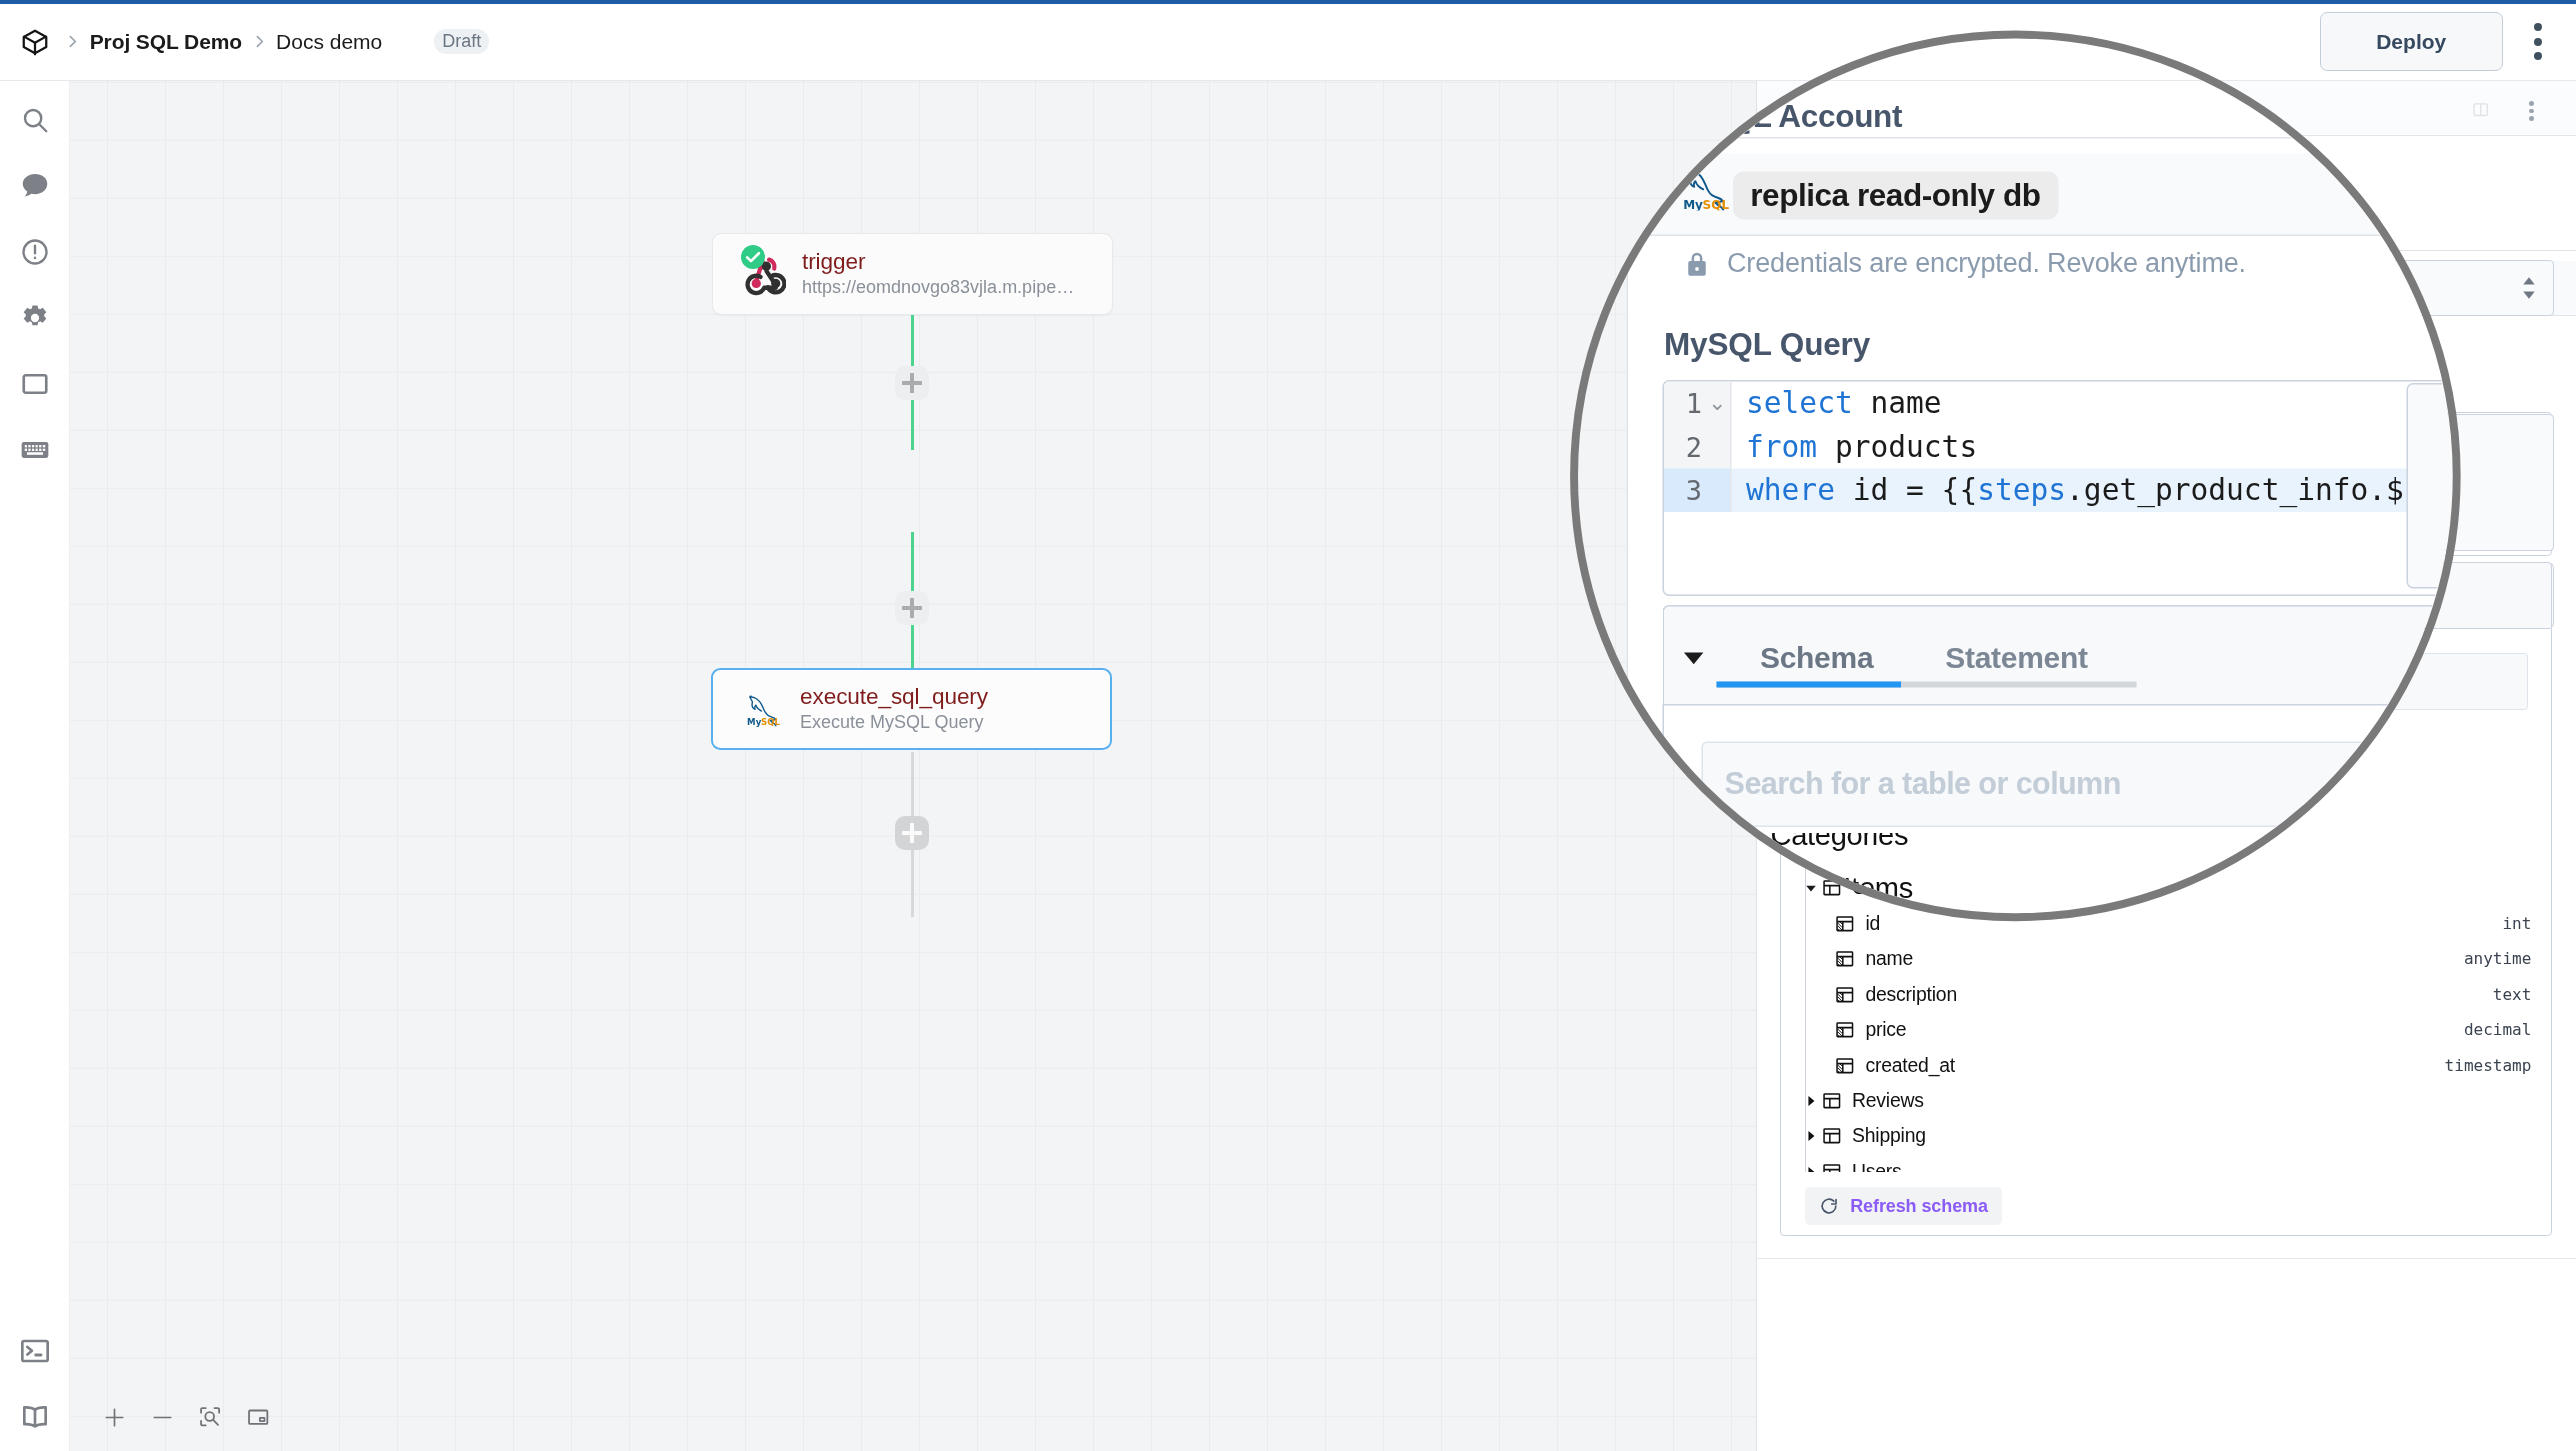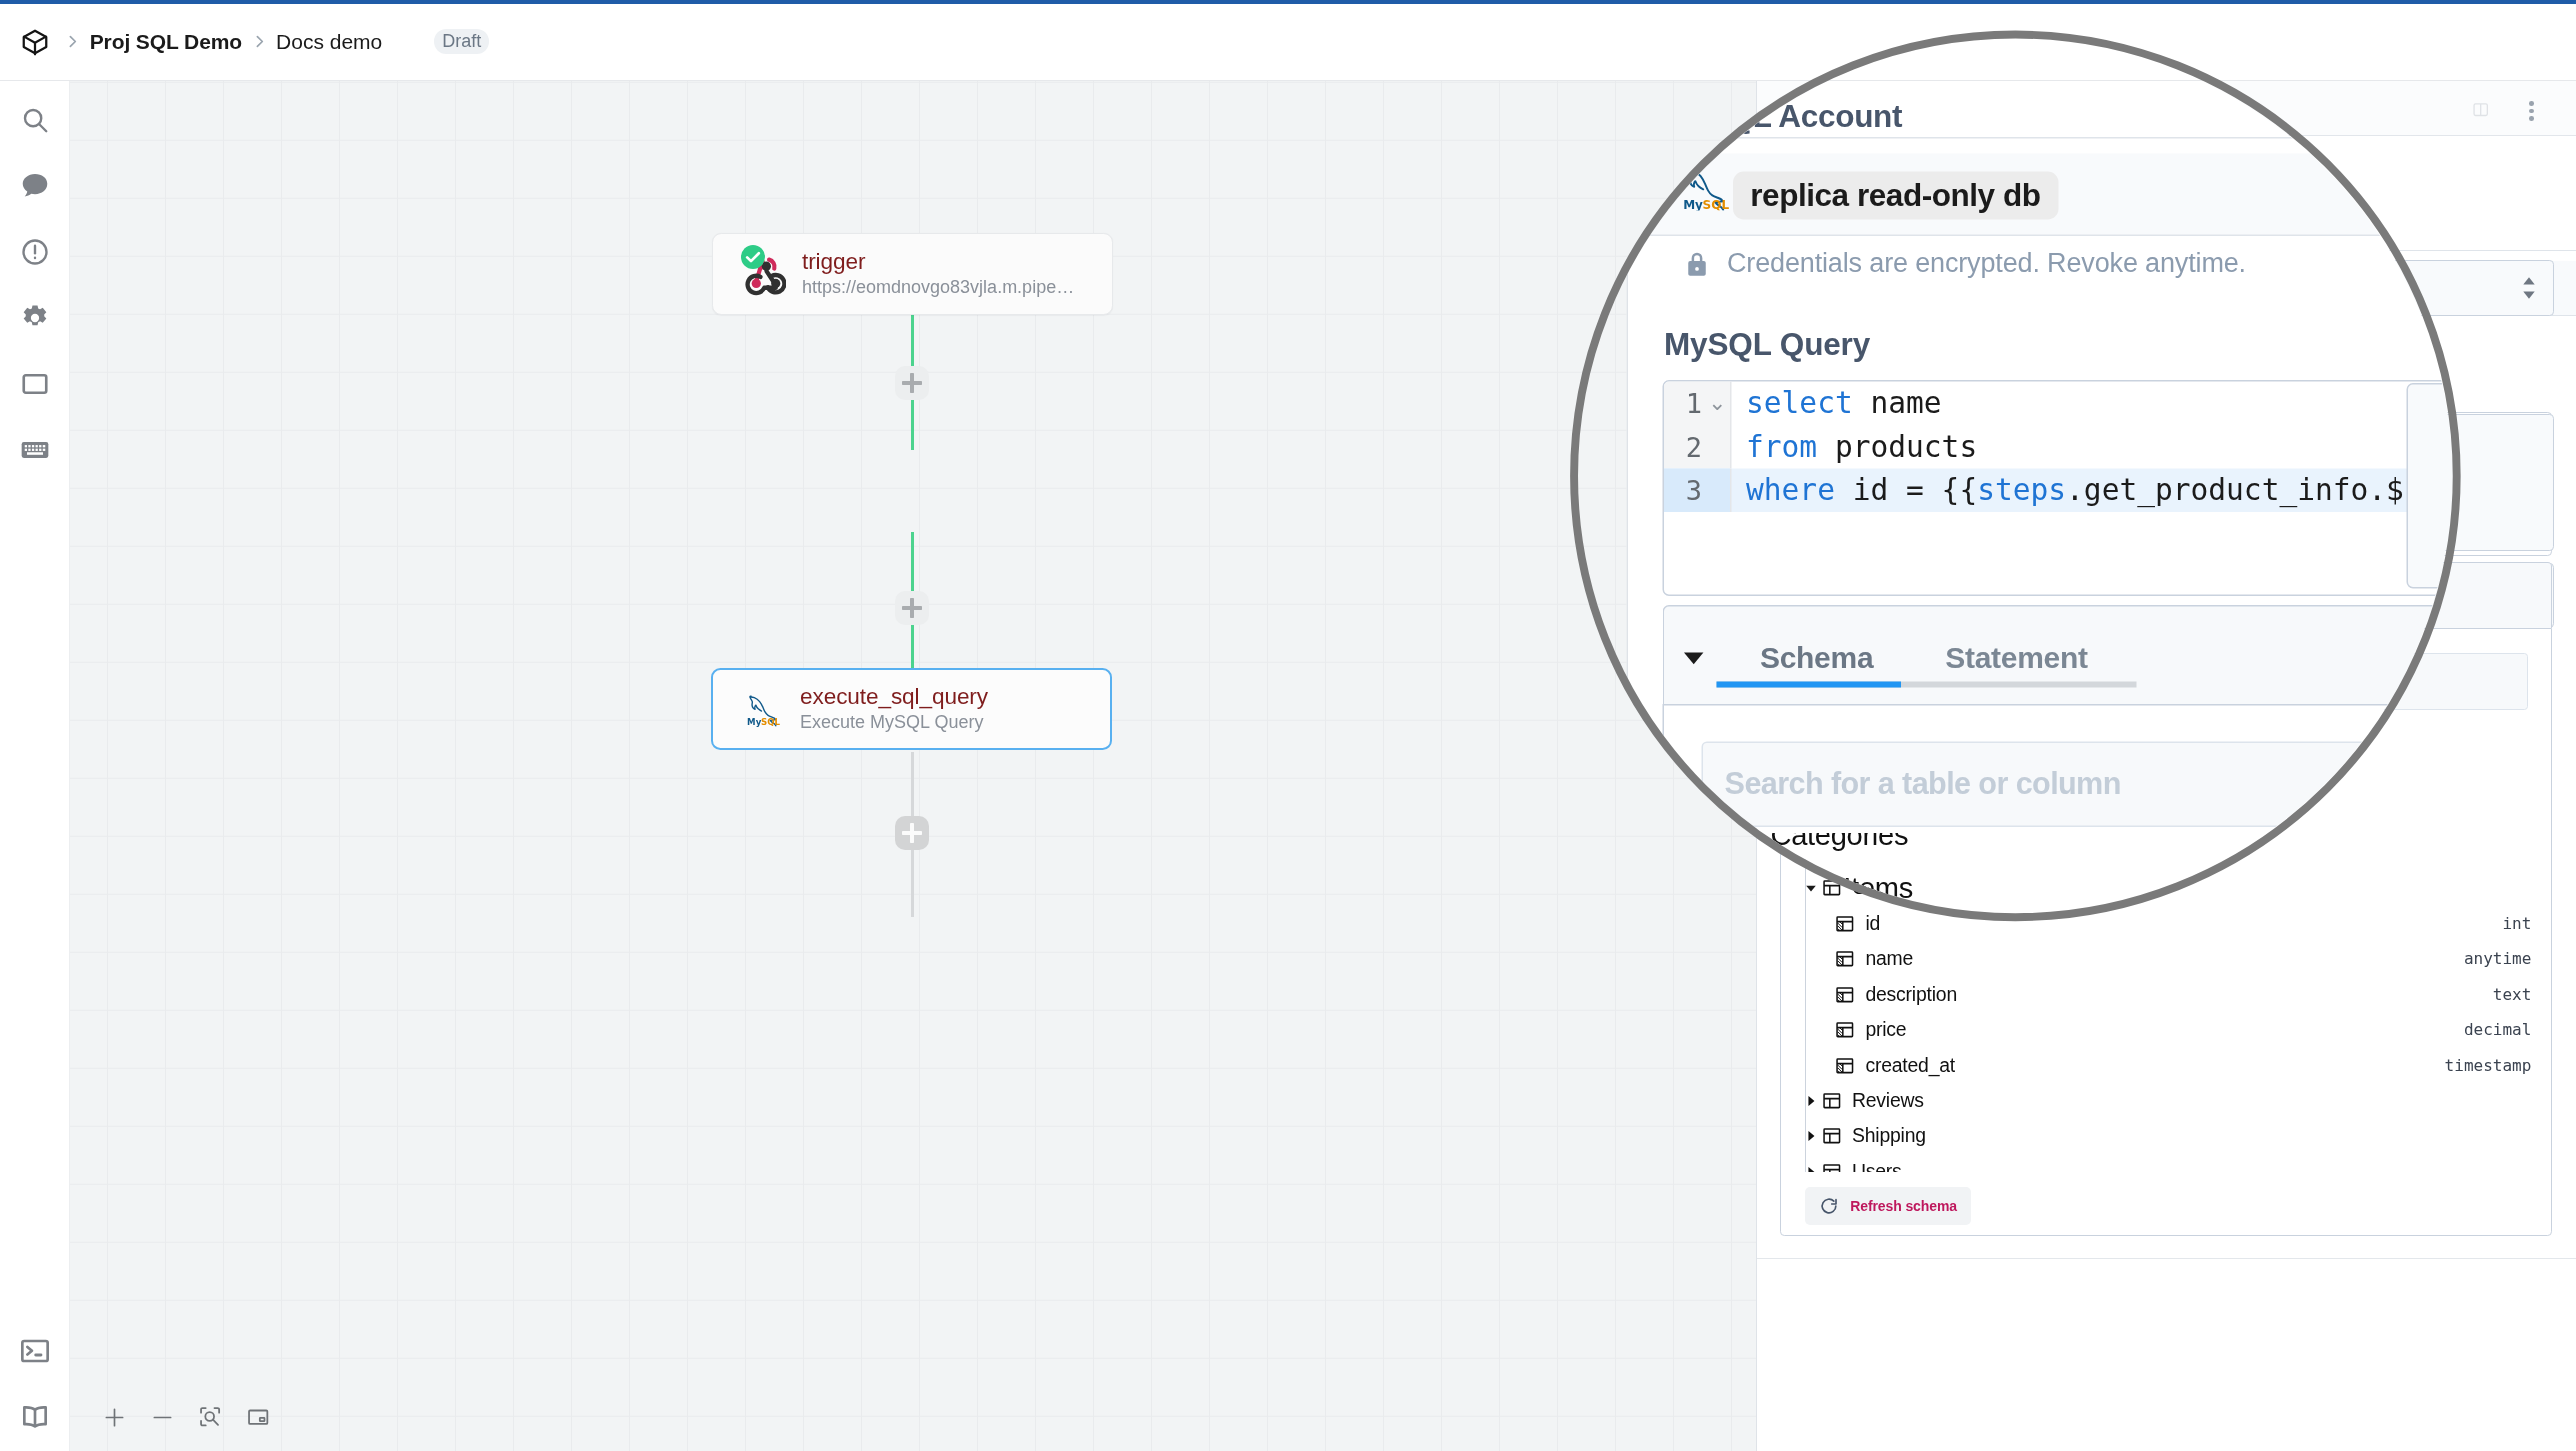--- a/index.html
+++ b/index.html
@@ -97,21 +97,21 @@
   .schbox span{font-size:20.4px;font-weight:700;color:#c3cdd8;letter-spacing:-0.4px}
   .treescroll{position:absolute;left:0;top:85px;width:769px;height:458px;overflow:hidden}
   .treeinner{position:absolute;left:0;top:0;width:769px}
   .trow{position:absolute;left:0;width:769px;height:35px;display:flex;align-items:center;font-size:19.4px;color:#111;letter-spacing:-0.2px}
   .trow .arw{width:17px;display:flex;justify-content:center;align-items:center;flex:0 0 17px}
   .trow .tico{width:24.4px;display:flex;justify-content:center;align-items:center;flex:0 0 24.4px;margin-right:8px}
   .trow .ttype{position:absolute;right:18.7px;font-family:"DejaVu Sans Mono",monospace;font-size:16px;color:#3b4350;letter-spacing:0}
   .guide{position:absolute;left:24px;top:85px;width:1.4px;height:458px;background:#ccd3dd}
 
   .refreshbtn{position:absolute;left:24px;top:558px;height:38px;display:flex;align-items:center;gap:11.5px;background:#f1f3f5;border-radius:5px;padding:0 13.7px}
-  .refreshbtn span{font-size:14px;font-weight:700;color:#be185d;letter-spacing:-0.1px}
+  .refreshbtn span{font-size:18px;font-weight:700;color:#8b5cf6;letter-spacing:-0.1px}
 
   .testbar{position:absolute;left:0;top:1177px;width:820px;height:1.4px;background:#e3e7eb}
   .testwrap{position:absolute;left:157px;top:1202px;display:flex}
   .testbtn{width:445px;height:54px;background:#0d8bf0;border-radius:3.6px 0 0 3.6px;display:flex;align-items:center;justify-content:center;color:#fff;font-size:21px;font-weight:700}
   .testdd{width:60px;height:54px;background:#0d8bf0;border-radius:0 3.6px 3.6px 0;border-left:1.4px solid #fff;display:flex;align-items:center;justify-content:center}
 
   .auth-link{position:absolute;font-size:18px;color:#1f87e8;letter-spacing:-0.1px;white-space:nowrap}
   .ghost{position:absolute;border:1.4px solid #c9d2de;border-radius:4.3px;background:#f8fafc}
 
   
@@ -138,20 +138,28 @@
           </svg>
       </div>
       <div class="crumb b">Proj SQL Demo</div>
       <div class="crumb-sep">
         <svg width="17" height="17" viewBox="0 0 24 24" fill="none" stroke="#9aa4ae" stroke-width="2.4" stroke-linecap="round" stroke-linejoin="round">
             <path d="M9 5l7 7-7 7"></path>
           </svg>
       </div>
       <div class="crumb">Docs demo</div>
       <div class="badge-draft">Draft</div>
+    </div>
+    <div class="hdr-right">
+      <div class="btn-deploy">Deploy</div>
+      <div class="kebab">
+          <i></i>
+          <i></i>
+          <i></i>
+        </div>
     </div>
   </div>
 
   <div class="sidebar">
     <div style="height:5.8px"></div>
     <div class="sb-item">
       <svg width="30" height="30" viewBox="0 0 24 24" fill="none" stroke="#7d8187" stroke-width="1.9" stroke-linecap="round">
           <circle cx="10.5" cy="10.5" r="6.5"></circle>
           <path d="M15.4 15.4L21 21"></path>
         </svg>

